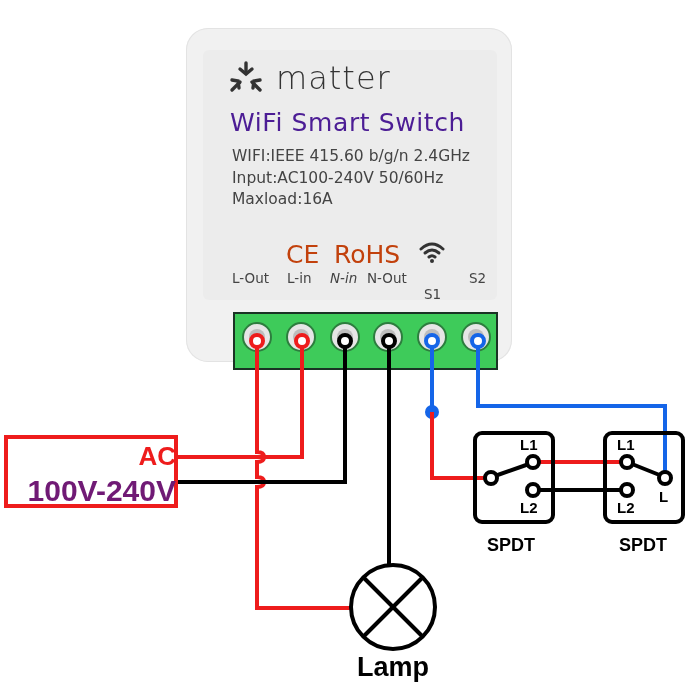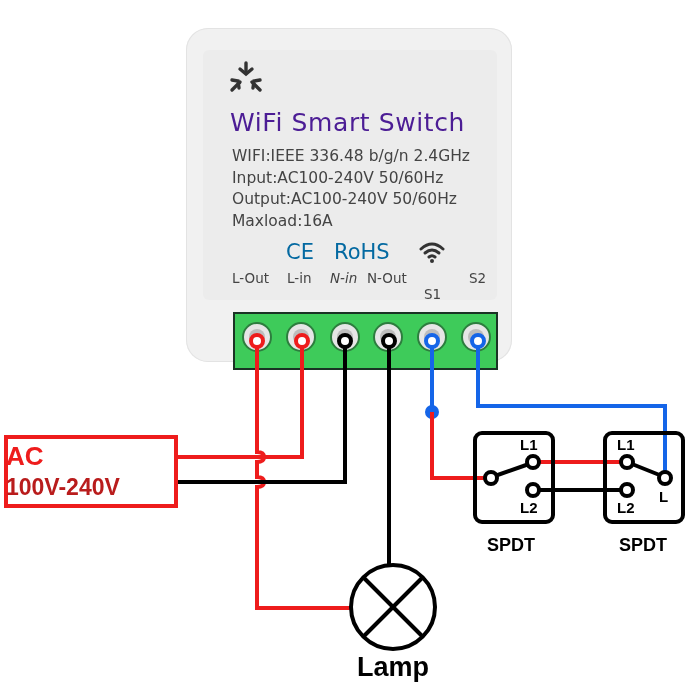--- a/index.html
+++ b/index.html
@@ -4,21 +4,21 @@
 <style>
   html,body{margin:0;padding:0;background:#ffffff;}
   body{width:700px;height:700px;position:relative;overflow:hidden;font-family:"Liberation Sans",sans-serif;}
   .device{position:absolute;left:186px;top:28px;width:326px;height:334px;background:#f1f1f1;border-radius:22px;box-shadow:0 0 0 1px #e3e3e3 inset;}
   .face{position:absolute;left:203px;top:50px;width:294px;height:250px;background:#ececec;border-radius:6px;}
   .brand{position:absolute;left:228px;top:58px;height:40px;display:flex;align-items:center;gap:12px;}
   .brand-text{font-size:32px;color:#333;letter-spacing:1px;font-family:"DejaVu Sans",sans-serif;font-weight:300;}
   .title{position:absolute;left:230px;top:108px;font-size:25px;color:#4c1d95;letter-spacing:0.6px;white-space:nowrap;font-family:"DejaVu Sans",sans-serif;}
   .specs{position:absolute;left:232px;top:146px;font-size:15.5px;color:#444;line-height:21.5px;font-family:"DejaVu Sans",sans-serif;}
   .specs div{white-space:nowrap;}
-  .cert{position:absolute;top:240px;font-size:21px;color:#0369a1;font-family:"DejaVu Sans",sans-serif;}
+  .cert{position:absolute;top:240px;font-size:25px;color:#c2410c;font-family:"DejaVu Sans",sans-serif;}
   .tlabels{position:absolute;left:230px;top:270px;width:270px;display:flex;font-size:13.5px;color:#444;font-family:"DejaVu Sans",sans-serif;}
   .tlabels span{position:absolute;white-space:nowrap;}
   .block{position:absolute;left:233px;top:312px;width:265px;height:58px;background:#3ecb5a;border:2px solid #1a3324;box-sizing:border-box;}
   .screw{position:absolute;top:322px;width:30px;height:30px;border-radius:50%;background:#e6e6e6;border:2px solid #2d7d3e;box-sizing:border-box;}
   .screw::after{content:"";position:absolute;left:5px;top:5px;width:16px;height:16px;border-radius:50%;background:#bdbdbd;}
   .lbl{position:absolute;font-weight:bold;white-space:nowrap;}
   svg.wires{position:absolute;left:0;top:0;}
 </style>
 </head>
 <body>
@@ -30,28 +30,28 @@
   <svg width="36" height="36" viewBox="0 0 36 36">
     <g stroke="#333" stroke-width="3.4" fill="none" stroke-linecap="round">
       <path d="M18 3 V13"></path>
         <path d="M12 9 L18 14 L24 9"></path>
       <path d="M4 30 L12 22"></path>
         <path d="M4 20 L10 21 L11 28"></path>
       <path d="M32 30 L24 22"></path>
         <path d="M32 20 L26 21 L25 28"></path>
     </g>
   </svg>
+  <span class="brand-text">matter</span>
 </div>
 
 <div class="title">WiFi Smart Switch</div>
 
 <div class="specs">
-  <div>WIFI:IEEE 336.48 b/g/n 2.4GHz</div>
+  <div>WIFI:IEEE 415.60 b/g/n 2.4GHz</div>
   <div>Input:AC100-240V 50/60Hz</div>
-  <div>Output:AC100-240V 50/60Hz</div>
   <div>Maxload:16A</div>
 </div>
 
 <div class="cert" style="left:286px;">CE</div>
 <div class="cert" style="left:334px;">RoHS</div>
 <svg style="position:absolute;left:418px;top:240px;" width="28" height="24" viewBox="0 0 28 24">
   <g fill="none" stroke="#333" stroke-width="3" stroke-linecap="round">
     <path d="M3 9 Q14 -1 25 9"></path>
       <path d="M7 13 Q14 7 21 13"></path>
       <path d="M11 17 Q14 14.5 17 17"></path>
@@ -124,22 +124,22 @@
     <circle cx="665" cy="478" r="6" fill="#fff" stroke="#000" stroke-width="4"></circle>
   </g>
 
   <g>
     <circle cx="393" cy="607" r="42" fill="#fff" stroke="#000" stroke-width="4"></circle>
     <line x1="363" y1="577" x2="423" y2="637" stroke="#000" stroke-width="4"></line>
     <line x1="423" y1="577" x2="363" y2="637" stroke="#000" stroke-width="4"></line>
   </g>
 </svg>
 
-<div class="lbl" style="left:6px;width:170px;text-align:left;top:441px;font-size:26px;color:#ee1c1c;">AC</div>
-<div class="lbl" style="left:6px;width:170px;text-align:left;top:474px;font-size:23px;color:#b91c1c;">100V-240V</div>
+<div class="lbl" style="left:6px;width:170px;text-align:right;top:441px;font-size:26px;color:#ee1c1c;">AC</div>
+<div class="lbl" style="left:6px;width:170px;text-align:right;top:474px;font-size:30px;color:#701a75;">100V-240V</div>
 
 <div class="lbl" style="left:520px;top:436px;font-size:15px;">L1</div>
 <div class="lbl" style="left:520px;top:499px;font-size:15px;">L2</div>
 <div class="lbl" style="left:487px;top:535px;font-size:18px;">SPDT</div>
 
 <div class="lbl" style="left:617px;top:436px;font-size:15px;">L1</div>
 <div class="lbl" style="left:617px;top:499px;font-size:15px;">L2</div>
 <div class="lbl" style="left:659px;top:488px;font-size:15px;">L</div>
 <div class="lbl" style="left:619px;top:535px;font-size:18px;">SPDT</div>
 

